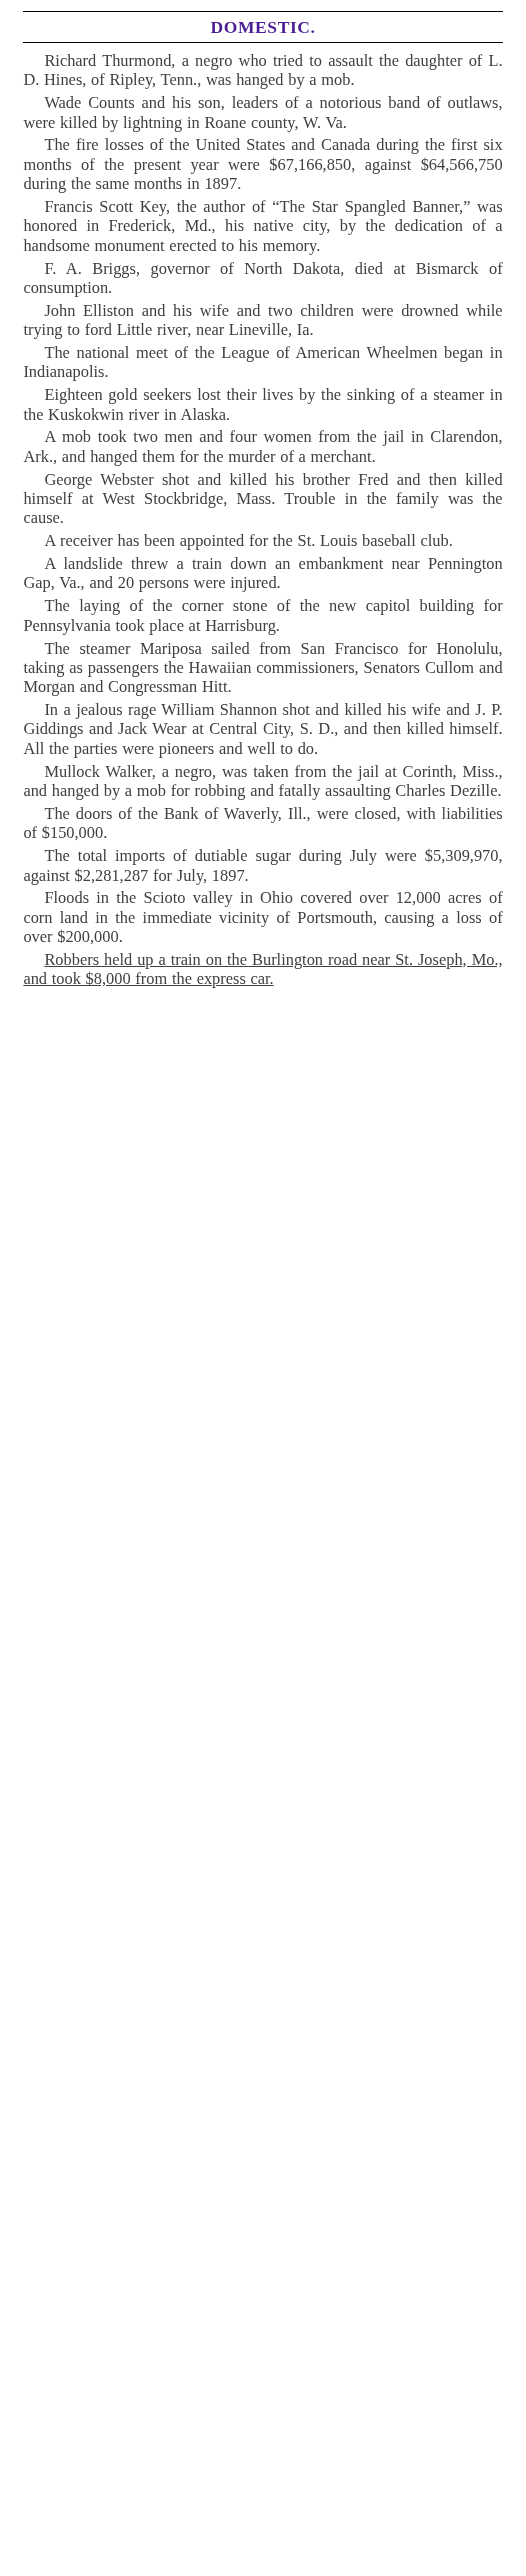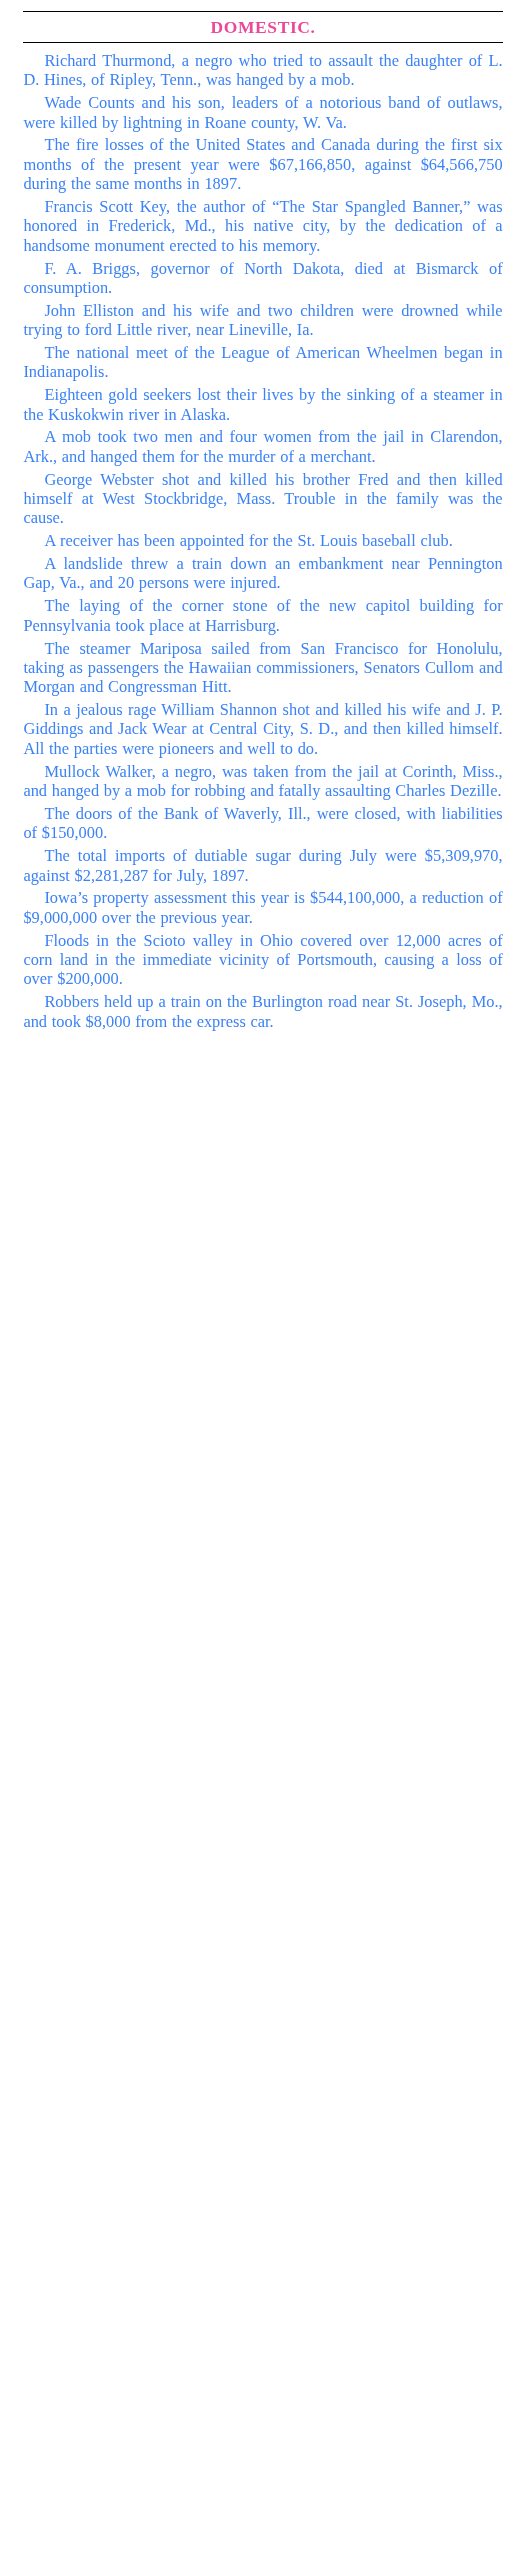--- a/index.html
+++ b/index.html
@@ -24,43 +24,44 @@
     border-top: 1.8px solid #000;
     margin-bottom: 5.8px;
   }
   .headline {
     text-align: center;
     font-family: "Liberation Serif", serif;
     font-weight: bold;
     font-size: 17.5px;
     letter-spacing: 0.6px;
     margin: 0 0 3.5px 0;
-    color: #ec4899;
+    color: #4c1d95;
   }
   .rule-under {
     width: 100%;
     border-top: 1.2px solid #000;
     margin-bottom: 8.2px;
   }
   .column {
     width: 100%;
   }
   p.item {
     margin: 0 0 3.5px 0;
     text-indent: 21px;
     font-size: 16.4px;
     line-height: 1.18;
     text-align: justify;
     text-justify: inter-word;
-    color: #3b82f6;
+    color: #404040;
     font-family: "Liberation Serif", serif;
     word-spacing: 0.6px;
   }
   p.item:last-child {
     margin-bottom: 0;
+    text-decoration: underline;
   }
 </style>
 </head>
 <body>
 
 <div class="page">
   <div class="rule-top"></div>
   <h1 class="headline">DOMESTIC.</h1>
   <div class="rule-under"></div>
 
@@ -76,18 +77,17 @@
     <p class="item">A mob took two men and four women from the jail in Clarendon, Ark., and hanged them for the murder of a merchant.</p>
     <p class="item">George Webster shot and killed his brother Fred and then killed himself at West Stockbridge, Mass. Trouble in the family was the cause.</p>
     <p class="item">A receiver has been appointed for the St. Louis baseball club.</p>
     <p class="item">A landslide threw a train down an embankment near Pennington Gap, Va., and 20 persons were injured.</p>
     <p class="item">The laying of the corner stone of the new capitol building for Pennsylvania took place at Harrisburg.</p>
     <p class="item">The steamer Mariposa sailed from San Francisco for Honolulu, taking as passengers the Hawaiian commissioners, Senators Cullom and Morgan and Congressman Hitt.</p>
     <p class="item">In a jealous rage William Shannon shot and killed his wife and J. P. Giddings and Jack Wear at Central City, S. D., and then killed himself. All the parties were pioneers and well to do.</p>
     <p class="item">Mullock Walker, a negro, was taken from the jail at Corinth, Miss., and hanged by a mob for robbing and fatally assaulting Charles Dezille.</p>
     <p class="item">The doors of the Bank of Waverly, Ill., were closed, with liabilities of $150,000.</p>
     <p class="item">The total imports of dutiable sugar during July were $5,309,970, against $2,281,287 for July, 1897.</p>
-    <p class="item">Iowa’s property assessment this year is $544,100,000, a reduction of $9,000,000 over the previous year.</p>
     <p class="item">Floods in the Scioto valley in Ohio covered over 12,000 acres of corn land in the immediate vicinity of Portsmouth, causing a loss of over $200,000.</p>
     <p class="item">Robbers held up a train on the Burlington road near St. Joseph, Mo., and took $8,000 from the express car.</p>
   </div>
 </div>
 
 
 </body></html>

